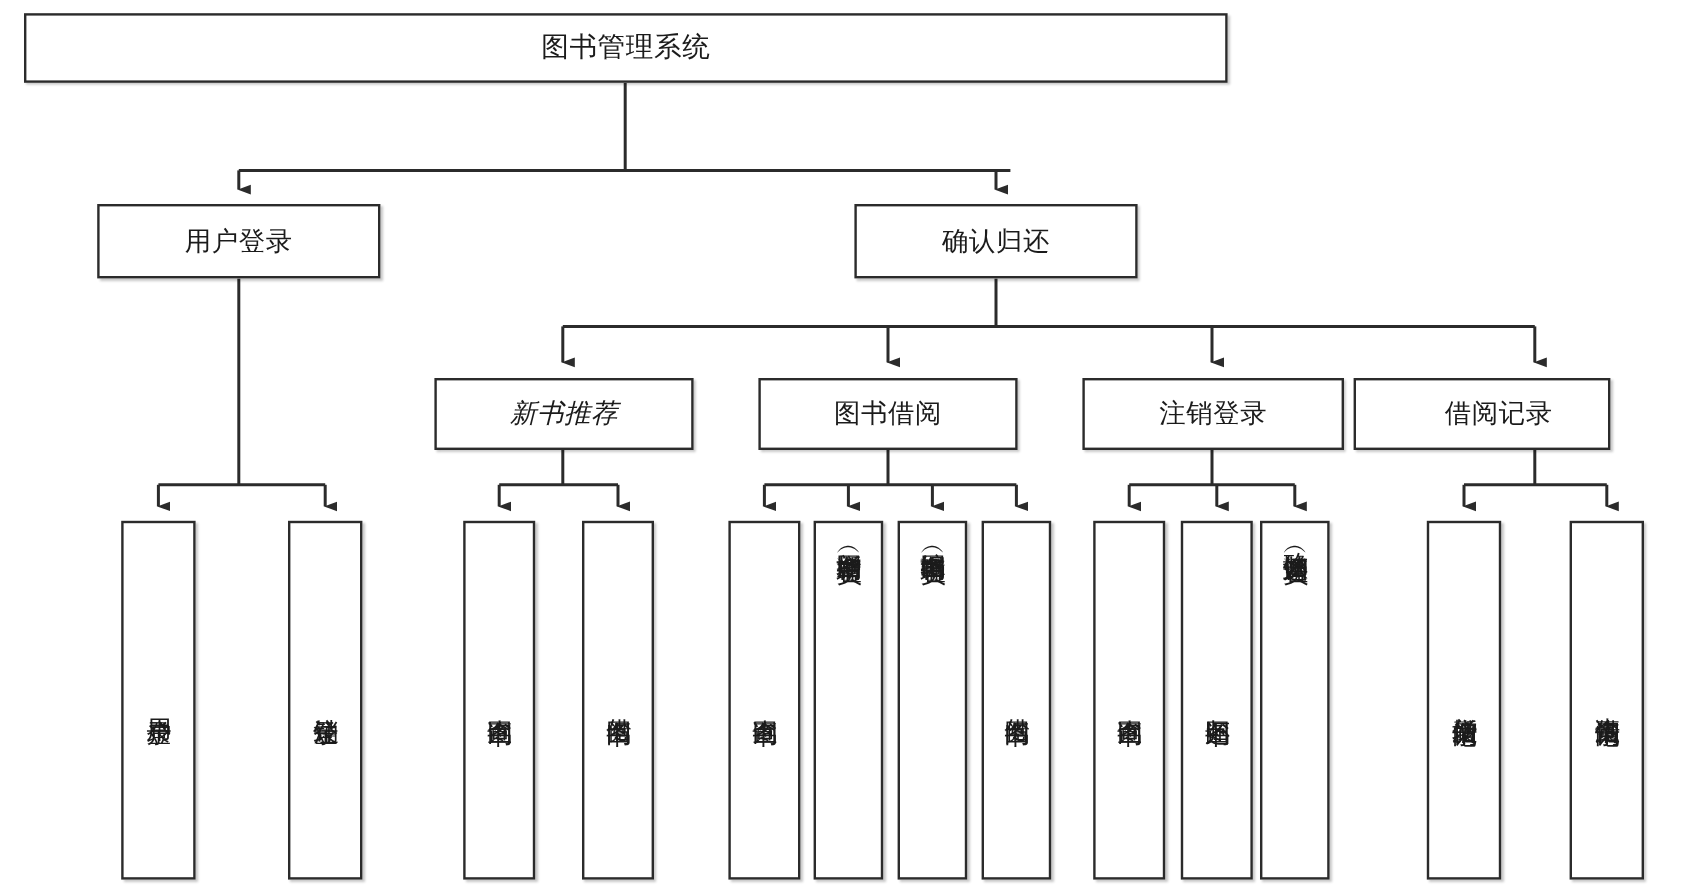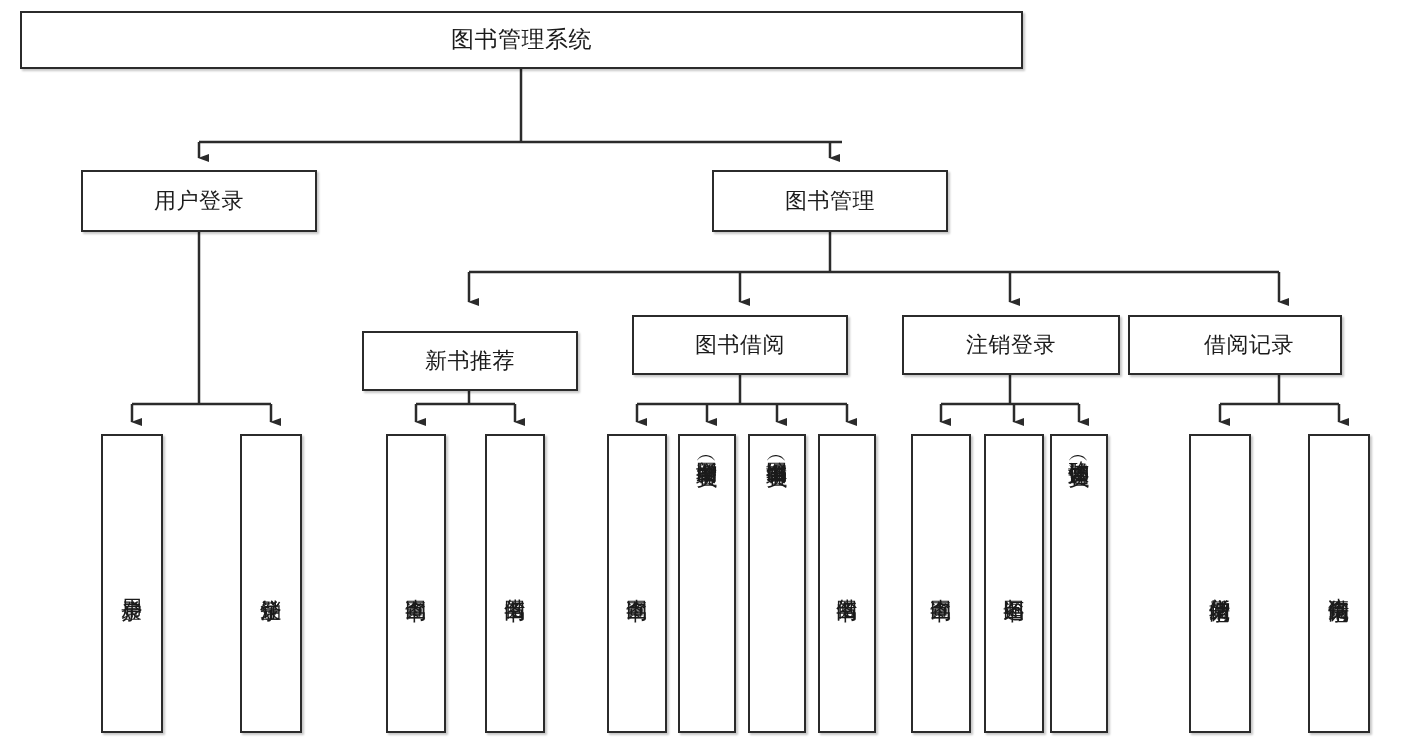--- a/index.html
+++ b/index.html
@@ -129,25 +129,25 @@
 
   <div class="node root" id="root-node" style="left: 20px; top: 11px; width: 1003px; height: 58px;">
     <span class="label">图书管理系统</span>
   </div>
 
   <div id="level2-layer">
       <div class="node branch" style="left: 81px; top: 170px; width: 236px; height: 62px;">
         <span class="label">用户登录</span>
       </div>
       <div class="node branch" style="left: 712px; top: 170px; width: 236px; height: 62px;">
-        <span class="label">图书管理</span>
+        <span class="label">确认归还</span>
       </div>
     </div>
   <div id="level3-layer">
-      <div class="node branch" style="left: 362px; top: 331px; width: 216px; height: 60px;">
+      <div class="node branch" style="left: 362px; top: 315px; width: 216px; height: 60px; font-style: italic;">
         <span class="label">新书推荐</span>
       </div>
       <div class="node branch" style="left: 632px; top: 315px; width: 216px; height: 60px;">
         <span class="label">图书借阅</span>
       </div>
       <div class="node branch" style="left: 902px; top: 315px; width: 218px; height: 60px;">
         <span class="label">注销登录</span>
       </div>
       <div class="node branch" style="left: 1128px; top: 315px; width: 214px; height: 60px; padding-left: 28px;">
         <span class="label">借阅记录</span>

